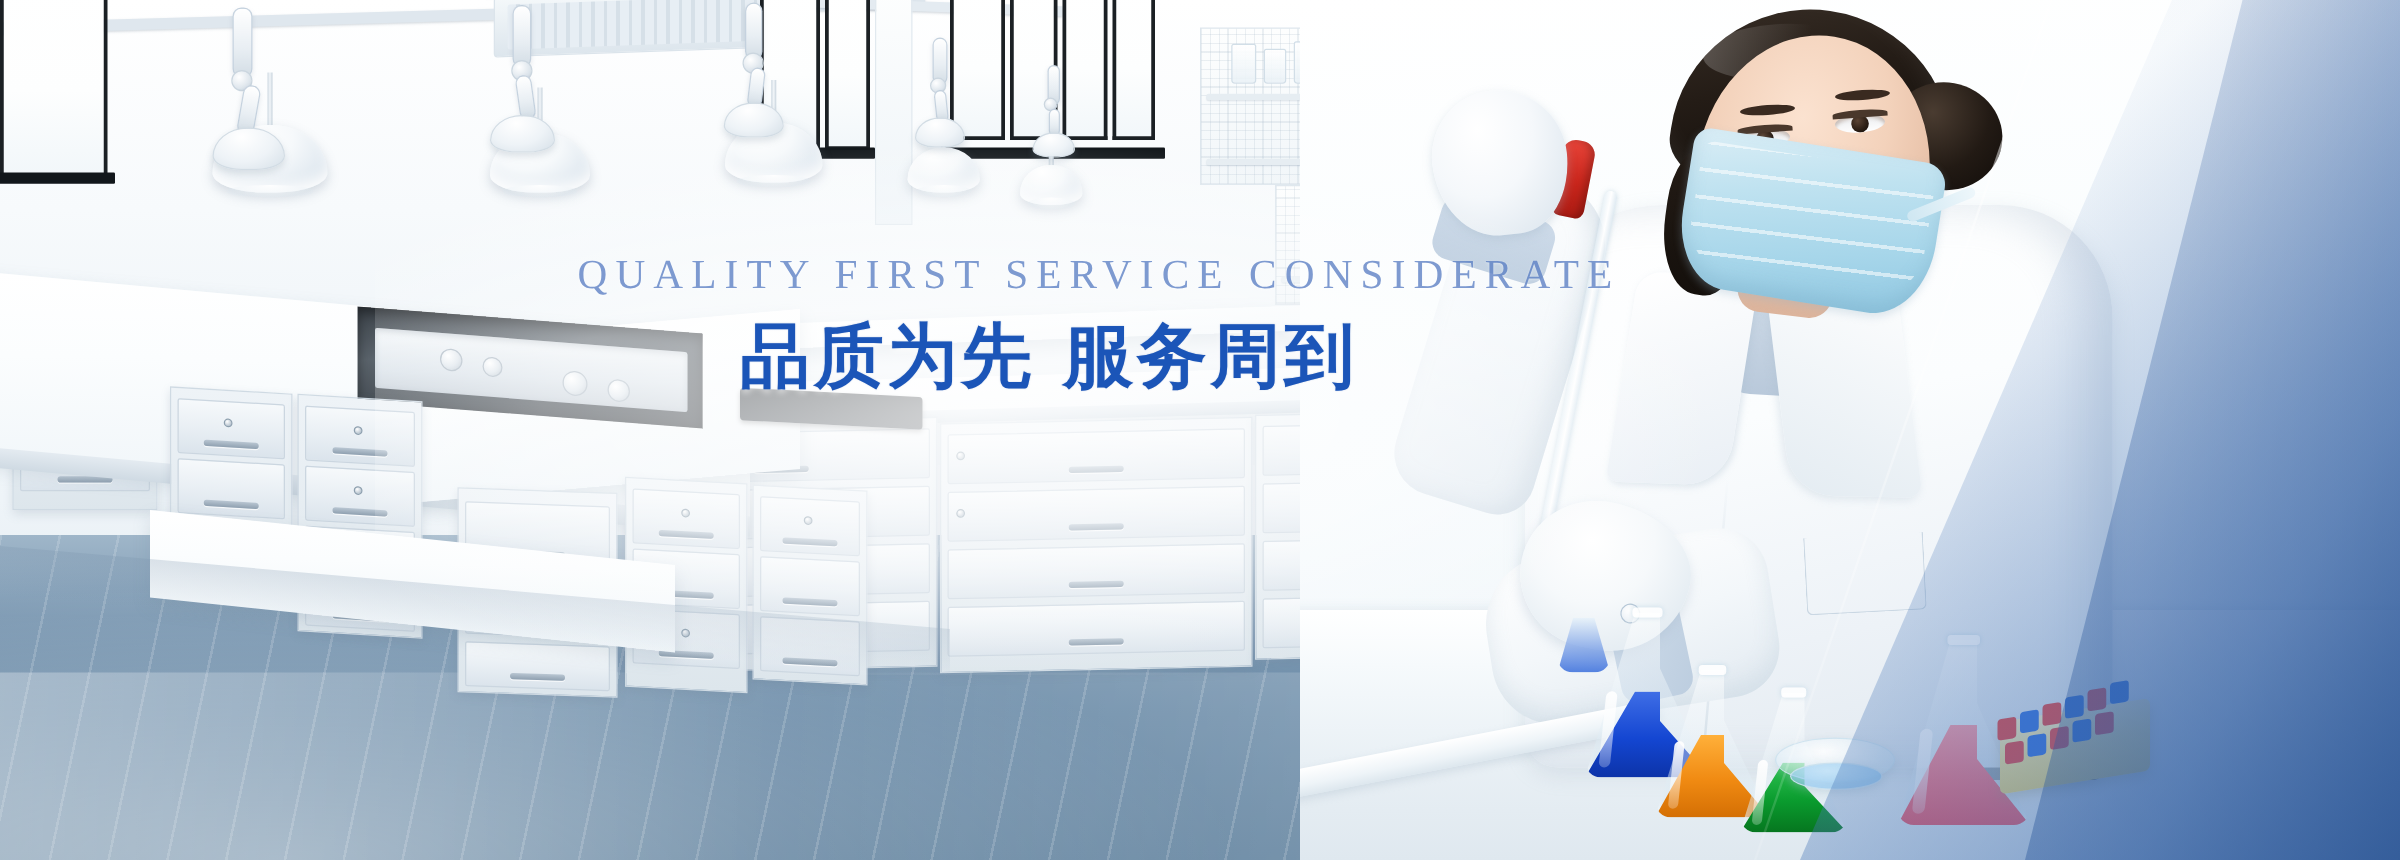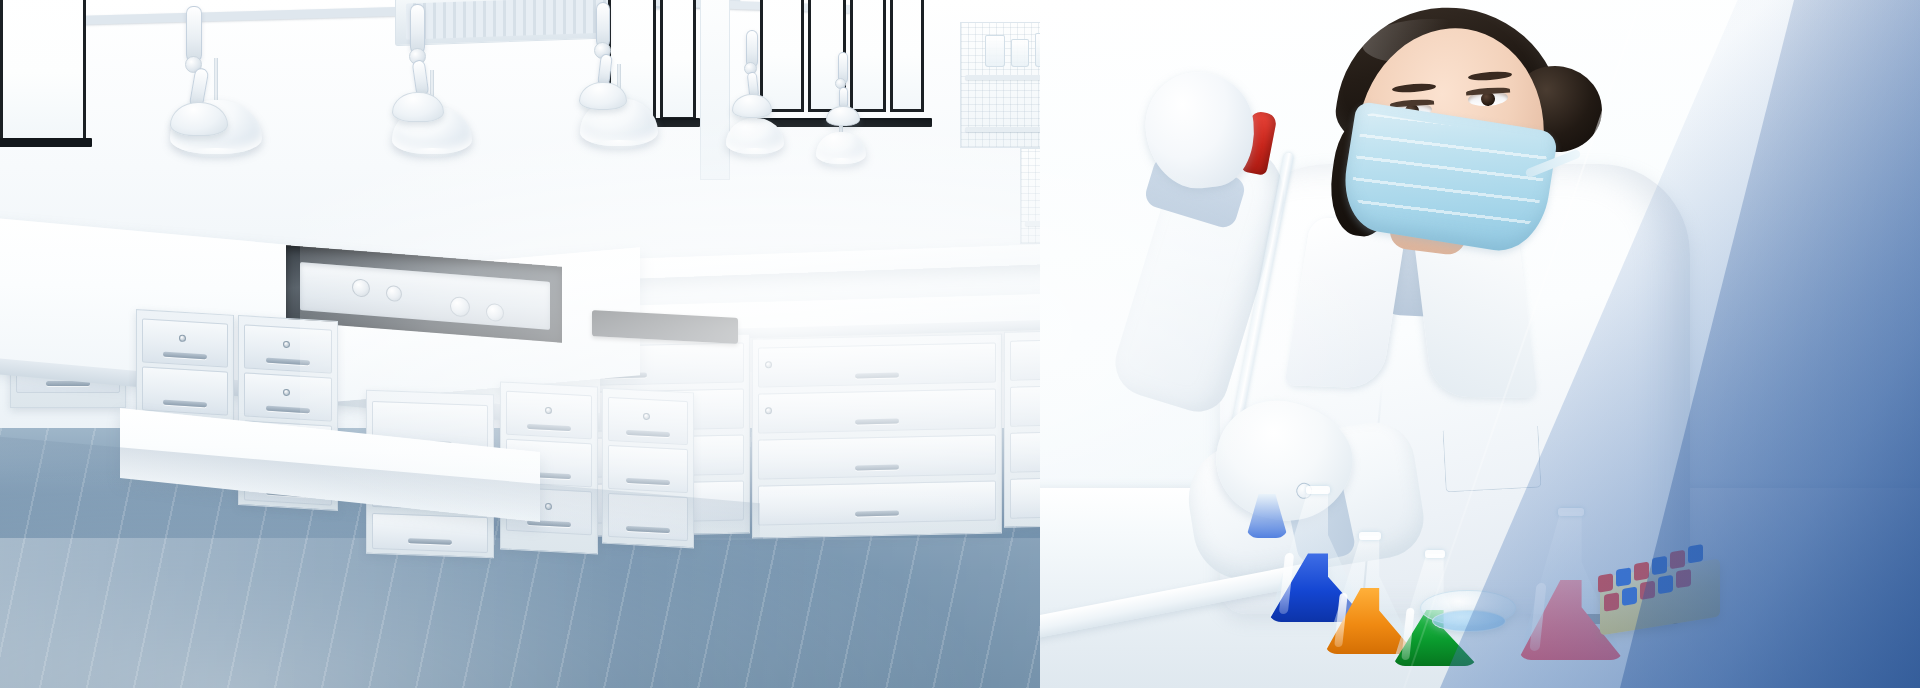--- a/index.html
+++ b/index.html
@@ -824,17 +824,19 @@
 
       <div class="diag"></div>
       <div class="diag2"></div>
       <div class="diag-line"></div>
     </div>
 
     <div class="haze"></div>
   </div>
 
   <div class="copy">
-
+    <div class="eyebrow">QUALITY FIRST SERVICE CONSIDERATE</div>
+
+    <div class="headline">品质为先 服务周到</div>
 
   </div>
 
 </div>
 
 </body></html>

